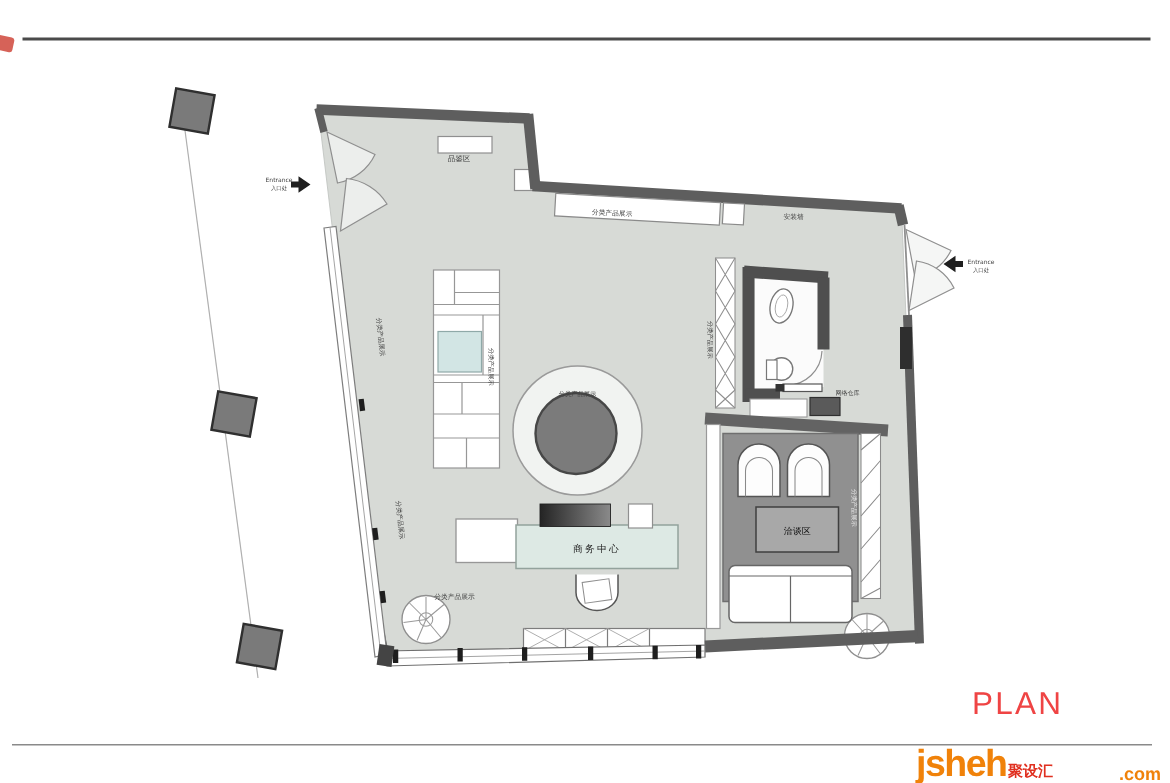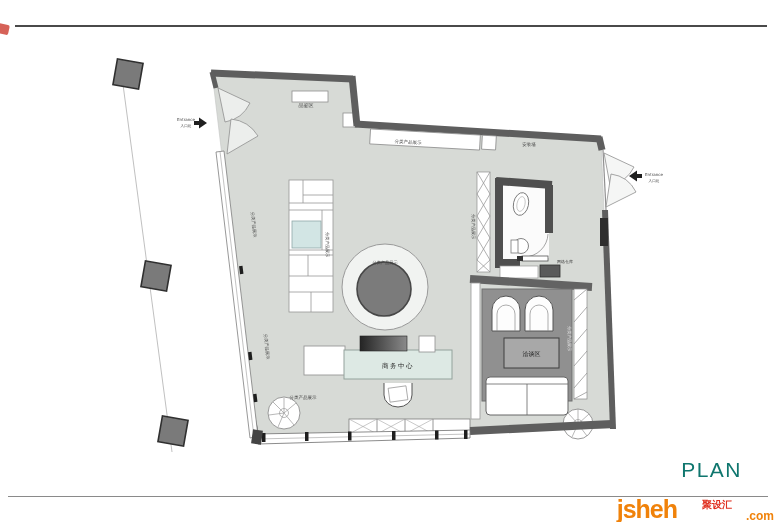--- a/index.html
+++ b/index.html
@@ -5,28 +5,28 @@
   html,body{margin:0;padding:0;}
   body{
     width:780px;height:522px;position:relative;background:#ffffff;overflow:hidden;
     font-family:"Liberation Sans", sans-serif;
   }
   .top-rule{position:absolute;left:15px;top:25px;width:752px;height:2px;background:#4a4a4a;}
   .bottom-rule{position:absolute;left:8px;top:496px;width:760px;height:1px;background:#8a8a8a;}
   .red-mark{position:absolute;left:-4px;top:24px;width:13px;height:10px;background:#cc3b2e;opacity:.8;transform:rotate(12deg);border-radius:2px;}
   .plan-svg{position:absolute;left:0;top:0;}
   .plan-title{
-    position:absolute;left:648px;top:458px;width:94px;text-align:right;
-    font-size:21px;letter-spacing:1.5px;color:#0f766e;
+    position:absolute;left:648px;top:458px;width:94px;text-align:left;
+    font-size:21px;letter-spacing:1.5px;color:#ef4444;
   }
   .logo{
     position:absolute;right:6px;bottom:0px;display:flex;align-items:flex-end;line-height:1;text-align:right;
   }
   .logo-main{font-weight:bold;font-size:25px;color:#f0820a;letter-spacing:-1px;}
-  .logo-col{display:flex;flex-direction:column;align-items:flex-start;margin-left:1px;padding-left:24px;}
+  .logo-col{display:flex;align-items:flex-start;margin-left:1px;}
   .logo-cn{font-weight:bold;font-size:10px;color:#e03020;letter-spacing:0px;}
   .logo-suffix{font-weight:bold;font-size:12px;color:#f0820a;margin-left:44px;}
   svg text{font-family:"DejaVu Sans", sans-serif;}
 </style>
 </head>
 <body>
 
 <div class="top-rule"></div>
 <div class="red-mark"></div>
 

